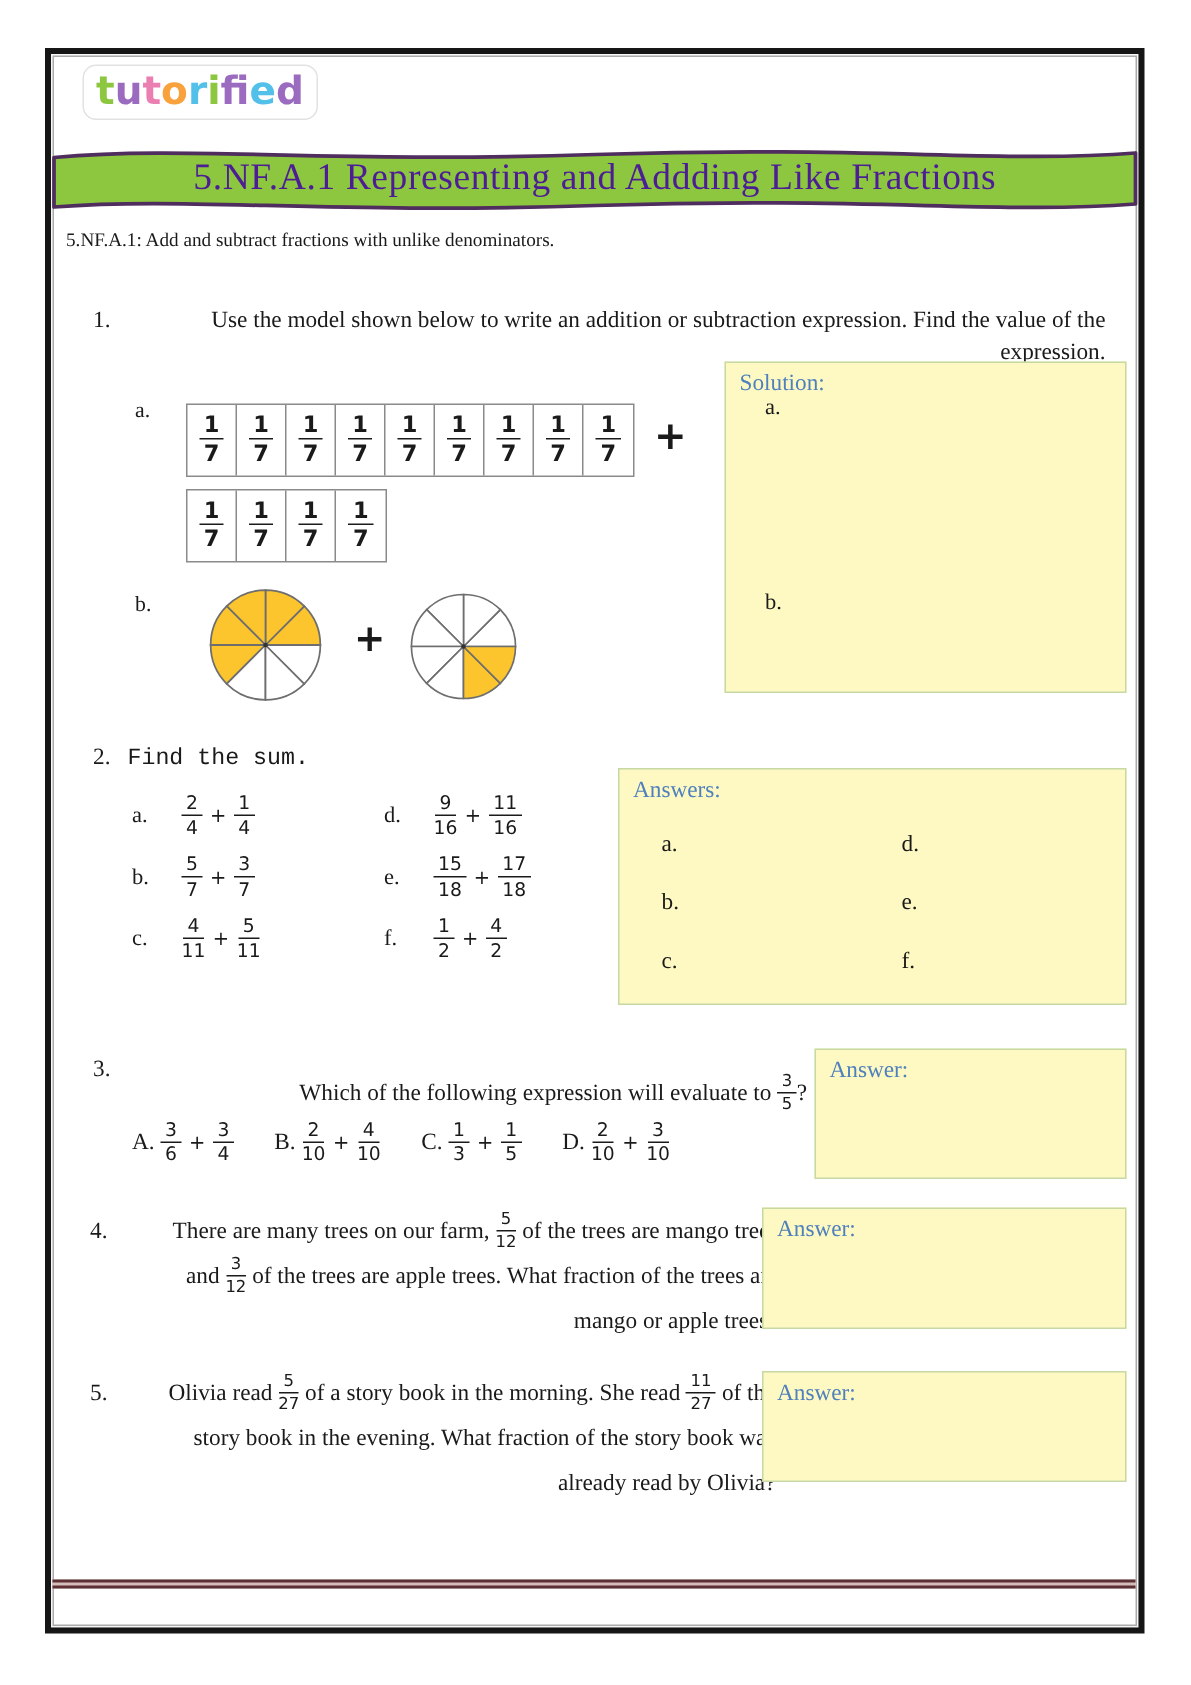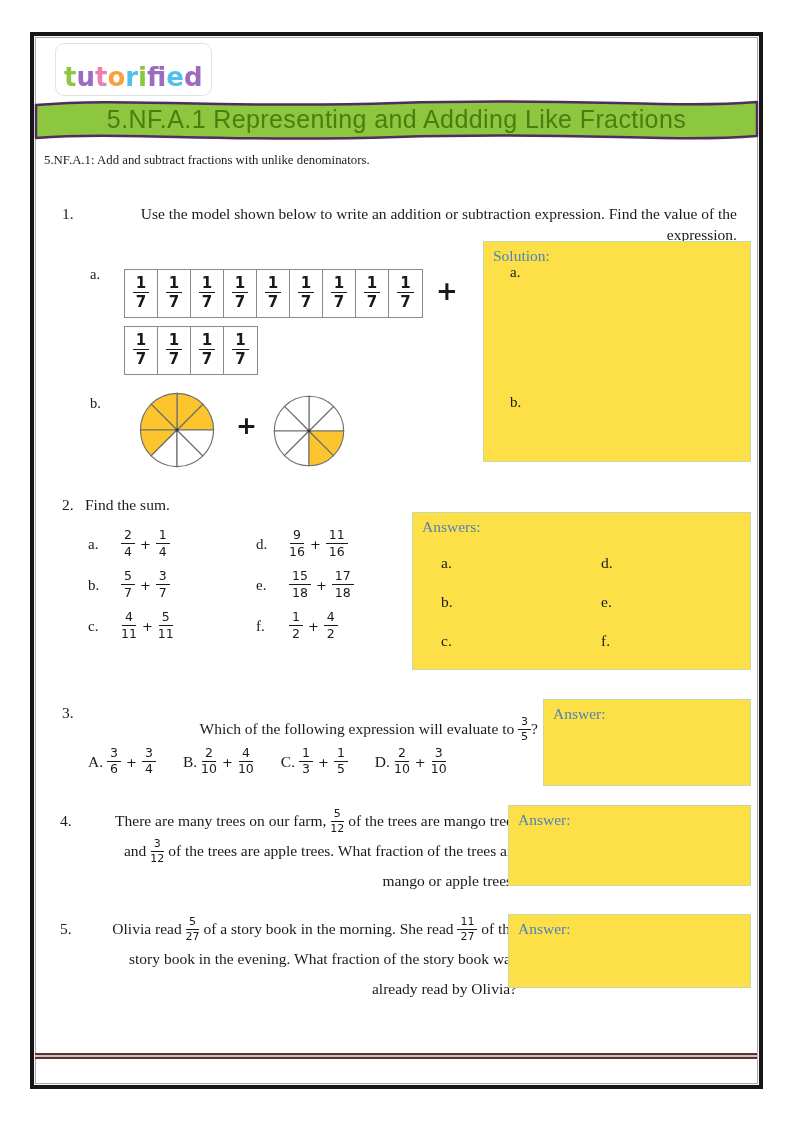--- a/index.html
+++ b/index.html
@@ -8,28 +8,28 @@
   }
   *{margin:0;padding:0;box-sizing:border-box;}
   body{width:794px;height:1123px;background:#ffffff;font-family:"Liberation Serif",serif;color:#1a1a1a;}
   .page{position:relative;width:794px;height:1123px;overflow:hidden;}
   .abs{position:absolute;}
 
   #frame{left:30px;top:32px;width:733px;height:1057px;border:4px solid #161616;
          box-shadow:inset 0 0 0 1px #f7f7f7, inset 0 0 0 2px #ababab;}
 
   
-  #logo{left:55px;top:43px;padding:18px 8px 3px;border:1px solid #e2e2e2;border-radius:9px;
+  #logo{left:55px;top:43px;padding:2px 8px 3px;border:1px solid #e2e2e2;border-radius:9px;
         font-family:"DejaVu Sans",sans-serif;font-weight:700;font-size:26px;letter-spacing:0px;background:#fff;}
 
   
   #banner{left:34px;top:94px;width:725px;height:52px;}
   #banner svg{display:block;width:100%;height:100%;}
-  #banner-title{left:0;top:11px;width:100%;text-align:center;color:#4d7c0f;
-        font-family:Liberation Sans, sans-serif;font-size:25px;letter-spacing:0.4px;}
+  #banner-title{left:0;top:11px;width:100%;text-align:center;color:#4c1d95;
+        font-family:Liberation Serif, serif;font-size:25px;letter-spacing:0.4px;}
 
   #standard{left:44px;top:153px;font-size:12.8px;}
 
   .qnum{font-size:15.5px;}
   .qtext{font-size:15.5px;text-align:right;}
   #q1-num{left:62px;top:203px;line-height:21px;}
   #q1-text{left:85px;top:203px;width:652px;line-height:21px;}
 
   .part-label{font-size:14.5px;}
   #q1a-label{left:90px;top:266px;}
@@ -52,28 +52,28 @@
         line-height:1;font-family:"DejaVu Sans",sans-serif;transform:translateY(-1px);}
   .frac .num{border-bottom:1.2px solid #1a1a1a;padding:0 3px 1.5px;}
   .frac .den{padding-top:1.5px;}
   .frac-strip{font-size:15px;font-weight:700;}
   .frac-md{font-size:12.5px;}
   .frac-sm{font-size:11px;}
   .expr{display:inline-flex;align-items:center;gap:5px;}
   .expr .op{font-family:"DejaVu Sans",sans-serif;font-size:13px;}
 
   
-  .green-box{border:1px solid var(--box-border);background:#fde047;}
+  .green-box{border:1px solid var(--box-border);background:#fef9c3;}
   .box-title{color:var(--label-blue);font-size:15.5px;padding:5px 9px;}
   #solution-box{left:483px;top:241px;width:268px;height:221px;}
   #sol-a{left:26px;top:22px;font-size:15px;}
   #sol-b{left:26px;top:152px;font-size:15px;}
 
   #q2-num{left:62px;top:496px;}
-  #q2-text{left:85px;top:496px;}
+  #q2-text{left:85px;top:496px;font-family:Liberation Mono, monospace;}
   .q2-col{display:flex;flex-direction:column;}
   #q2-col1{left:88px;top:524px;}
   #q2-col2{left:256px;top:524px;}
   .q2-item{height:41px;display:flex;align-items:center;}
   .q2-item .item-label{width:33px;font-size:15px;}
 
   #answers-box{left:412px;top:512px;width:339px;height:158px;}
   .ans-col{display:flex;flex-direction:column;}
   #ans-col1{left:28px;top:30px;}
   #ans-col2{left:188px;top:30px;}

